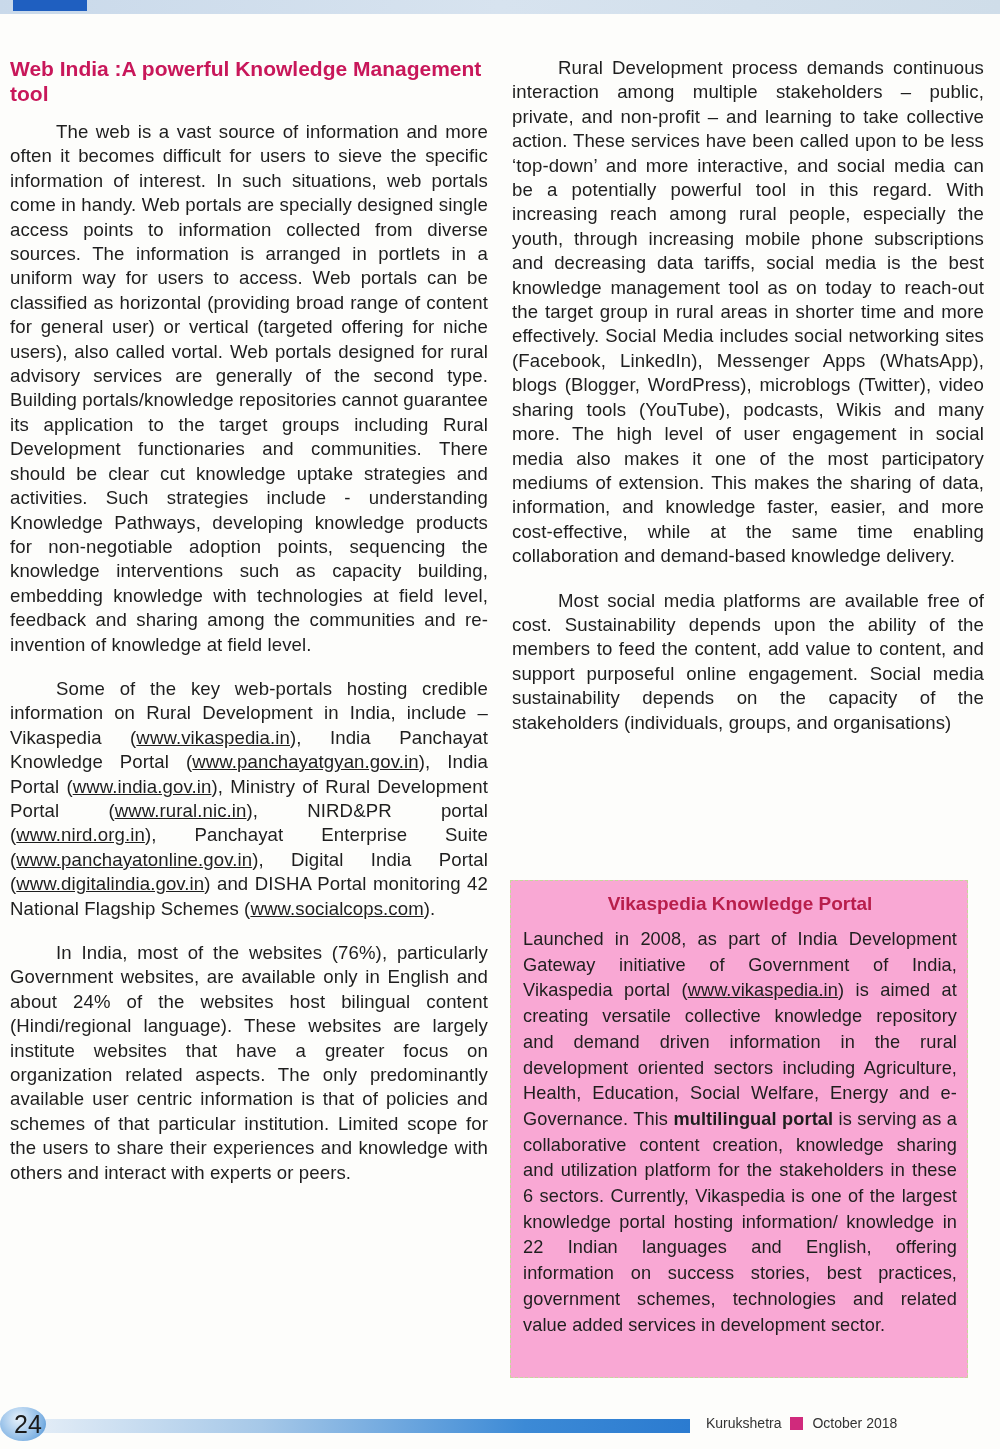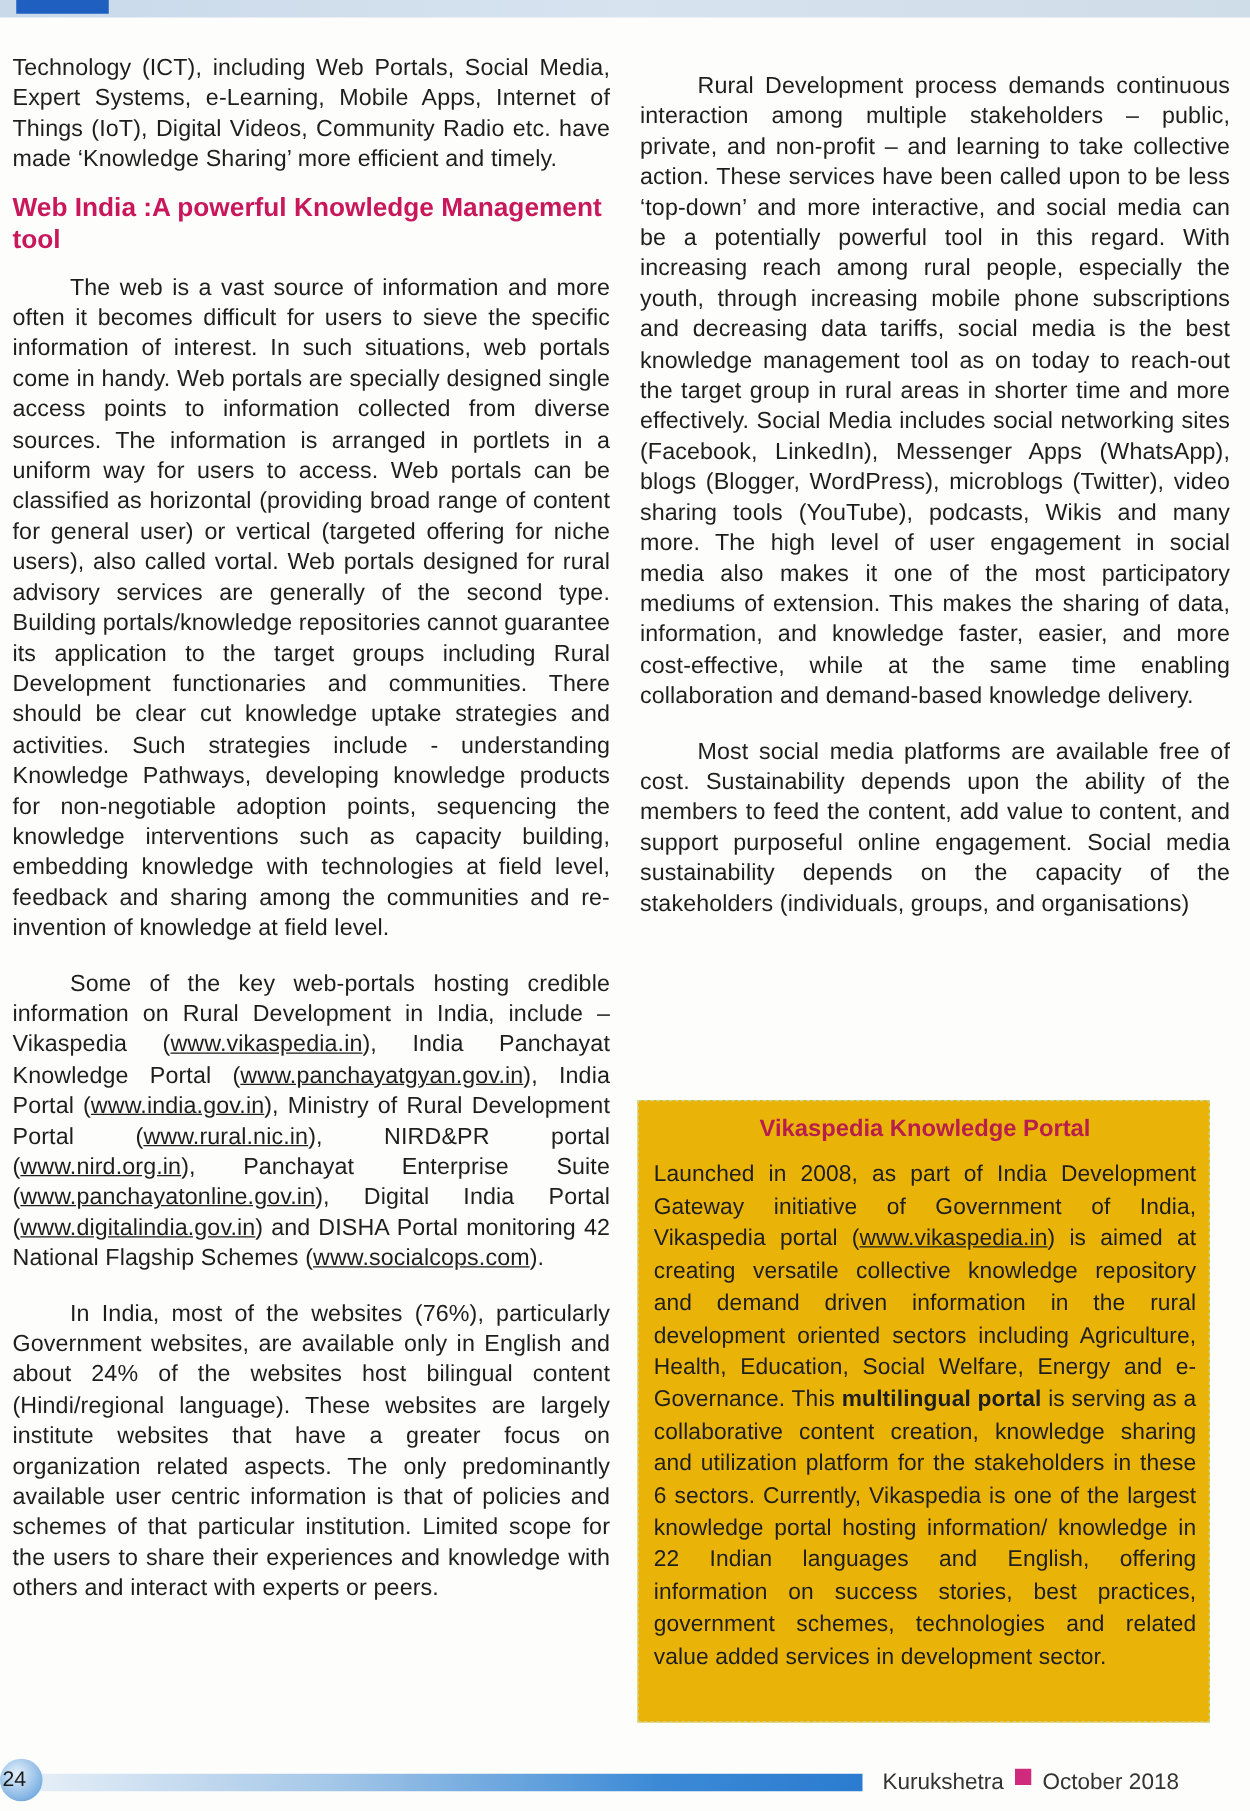--- a/index.html
+++ b/index.html
@@ -23,56 +23,55 @@
     margin: 0; font-size: 18.6px; line-height: 24.4px; text-align: justify;
     letter-spacing: 0.1px;
   }
   p.indent { text-indent: 46px; }
   h2 {
     margin: 0; color: #c8175a; font-size: 21px; line-height: 25px; font-weight: bold;
   }
   a.link { color: #1e1e1e; text-decoration: underline; }
   .box {
     position: absolute; left: 510px; top: 880px; width: 458px; height: 498px;
-    background: #eab308; border: 1px dashed #c6d79a; box-sizing: border-box;
+    background: #f9a8d4; border: 1px dashed #c6d79a; box-sizing: border-box;
     padding: 12px 10px 0 12px;
   }
   .box h3 {
     margin: 0 0 12px 0; text-align: center; color: #b81e4b; font-size: 19px; font-weight: bold;
   }
   .box p { font-size: 18.2px; line-height: 25.7px; margin-top: 12px; }
   .footer {
     position: absolute; left: 0; top: 1405px; width: 1000px; height: 44px;
   }
   .page-num {
     position: absolute; left: 0; top: 2px; width: 34px; height: 34px; border-radius: 50%;
     background: radial-gradient(circle at 40% 35%, #e6f1fb 0%, #7fb2e3 70%, #3a86cf 100%);
-    font-size: 17px; line-height: 34px; color: #1a1a1a; text-indent: 2px;
+    font-size: 25px; line-height: 34px; color: #1a1a1a; text-indent: 2px; padding-left: 12px;
   }
   .footer-bar {
     position: absolute; left: 30px; top: 14px; width: 660px; height: 14px;
     background: linear-gradient(90deg, #e5eef7 0%, #a6c8e8 35%, #3c8ad6 75%, #2b7bd0 100%);
   }
   .footer-text {
-    position: absolute; left: 706px; top: 10px; font-size: 18px; color: #333;
-    display: flex; gap: 9px;
+    position: absolute; left: 706px; top: 10px; font-size: 14px; color: #333;
+    display: flex; align-items: center; gap: 9px;
   }
   .footer-text .sq { width: 13px; height: 13px; background: #d02a7c; display: inline-block; }
   .gap-s { height: 14px; }
   .gap-m { height: 20px; }
 </style>
 </head>
 <body>
 
 <div class="top-band">
   <div class="tab"></div>
 </div>
 
 <div class="col col-left">
-  <p>Technology (ICT), including Web Portals, Social Media, Expert Systems, e-Learning, Mobile Apps, Internet of Things (IoT), Digital Videos, Community Radio etc. have made ‘Knowledge Sharing’ more efficient and timely.</p>
   <div class="gap-s"></div>
   <h2>Web India :A powerful Knowledge Management tool</h2>
   <div class="gap-s"></div>
   <p class="indent">The web is a vast source of information and more often it becomes difficult for users to sieve the specific information of interest. In such situations, web portals come in handy. Web portals are specially designed single access points to information collected from diverse sources. The information is arranged in portlets in a uniform way for users to access. Web portals can be classified as horizontal (providing broad range of content for general user) or vertical (targeted offering for niche users), also called vortal. Web portals designed for rural advisory services are generally of the second type. Building portals/knowledge repositories cannot guarantee its application to the target groups including Rural Development functionaries and communities. There should be clear cut knowledge uptake strategies and activities. Such strategies include - understanding Knowledge Pathways, developing knowledge products for non-negotiable adoption points, sequencing the knowledge interventions such as capacity building, embedding knowledge with technologies at field level, feedback and sharing among the communities and re-invention of knowledge at field level.</p>
   <div class="gap-m"></div>
   <p class="indent"><span>Some of the key web-portals hosting credible information on Rural Development in India, include – Vikaspedia (</span><a class="link">www.vikaspedia.in</a><span>), India Panchayat Knowledge Portal (</span><a class="link">www.panchayatgyan.gov.in</a><span>), India Portal (</span><a class="link">www.india.gov.in</a><span>), Ministry of Rural Development Portal (</span><a class="link">www.rural.nic.in</a><span>), NIRD&amp;PR portal (</span><a class="link">www.nird.org.in</a><span>), Panchayat Enterprise Suite (</span><a class="link">www.panchayatonline.gov.in</a><span>), Digital India Portal (</span><a class="link">www.digitalindia.gov.in</a><span>) and DISHA Portal monitoring 42 National Flagship Schemes (</span><a class="link">www.socialcops.com</a><span>).</span></p>
   <div class="gap-m"></div>
   <p class="indent">In India, most of the websites (76%), particularly Government websites, are available only in English and about 24% of the websites host bilingual content (Hindi/regional language). These websites are largely institute websites that have a greater focus on organization related aspects. The only predominantly available user centric information is that of policies and schemes of that particular institution. Limited scope for the users to share their experiences and knowledge with others and interact with experts or peers.</p>
 </div>
 

